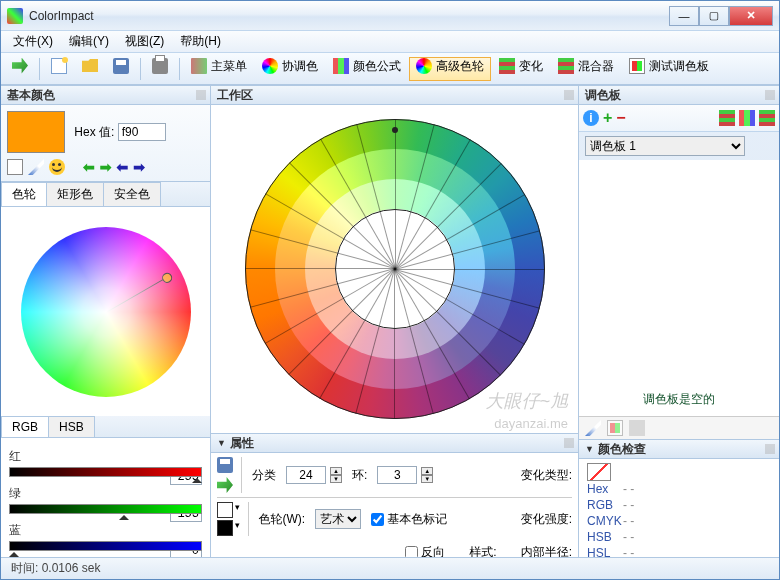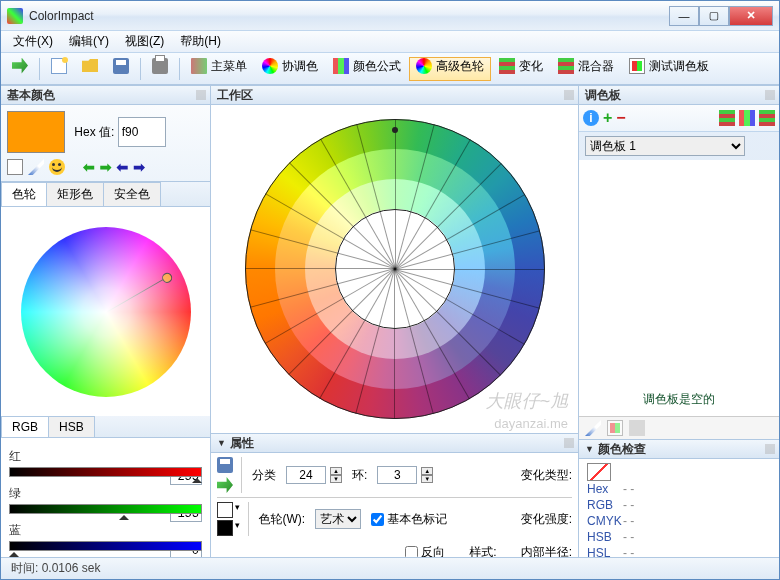--- a/index.html
+++ b/index.html
@@ -48,21 +48,21 @@
 .col-right { width: 200px; display: flex; flex-direction: column; }
 
 .panel-hdr { height: 20px; background: linear-gradient(#f0f6fc, #d9e6f4); border-bottom: 1px solid #b0c8e2; border-top: 1px solid #b0c8e2; display: flex; align-items: center; padding: 0 6px; font-weight: bold; color: #333; position: relative; }
 .panel-hdr .grip { position: absolute; right: 4px; top: 4px; width: 10px; height: 10px; background: #aaa; opacity:.4;}
 .panel-hdr .tri { margin-right: 4px; font-size: 9px; }
 
 
 .basic-color { padding: 6px; background: linear-gradient(#fafcfe,#edf4fb); border-bottom: 1px solid #b0c8e2; }
 .color-swatch { width: 58px; height: 42px; border: 1px solid #888; display: inline-block; vertical-align: middle; }
 .hex-row { display: inline-flex; align-items: center; vertical-align: middle; margin-left: 6px; }
-.hex-row input { width: 48px; height: 30px; border: 1px solid #9ab; padding: 0 3px; }
+.hex-row input { width: 48px; height: 18px; border: 1px solid #9ab; padding: 0 3px; }
 .tool-row { margin-top: 6px; display: flex; align-items: center; gap: 5px; }
 .sm-ic { width: 16px; height: 16px; display: inline-block; }
 .sm-eyedrop { background: linear-gradient(45deg,#47c,#fff 60%); clip-path: polygon(0 100%, 30% 70%, 70% 30%, 100% 0, 100% 30%, 60% 70%, 30% 100%); }
 .sm-smile { background: #fc3; border-radius: 50%; position:relative;}
 .sm-smile::before{content:"";position:absolute;top:4px;left:3px;width:3px;height:3px;background:#333;border-radius:50%;box-shadow:6px 0 #333;}
 .sm-smile::after{content:"";position:absolute;bottom:3px;left:3px;right:3px;height:4px;border-bottom:2px solid #333;border-radius:0 0 8px 8px;}
 .nav-arrow { font-size: 14px; font-weight: bold; cursor: default; }
 .nav-arrow.g { color: #2a2; }
 .nav-arrow.b { color: #22a; }
 

